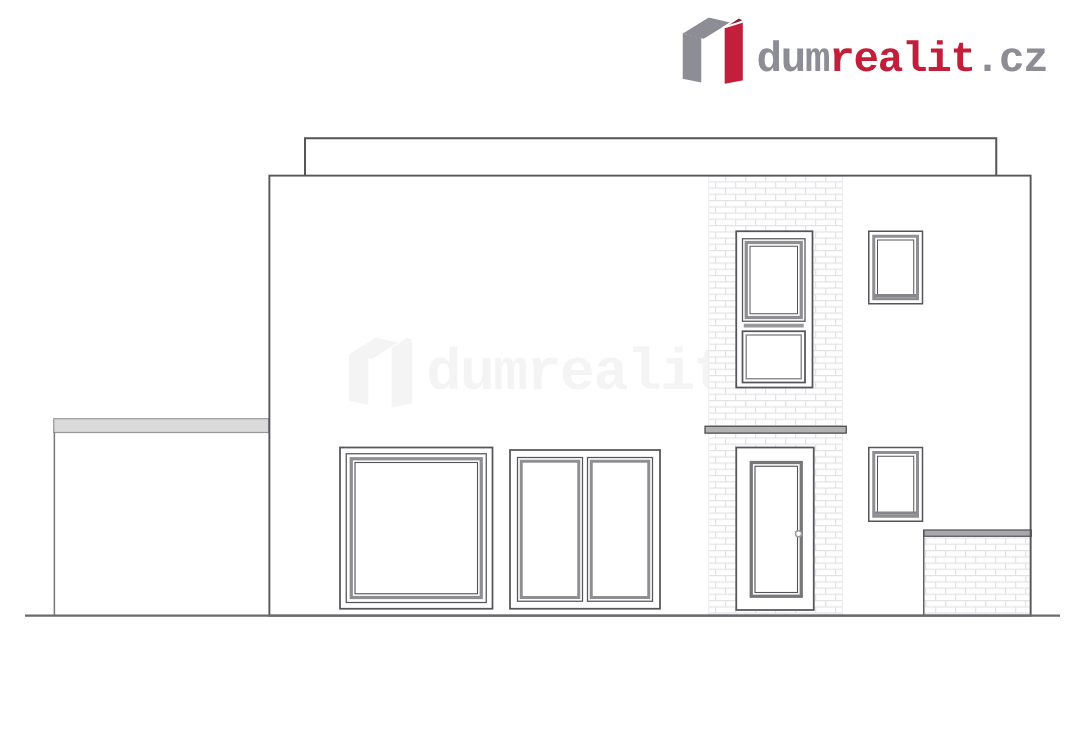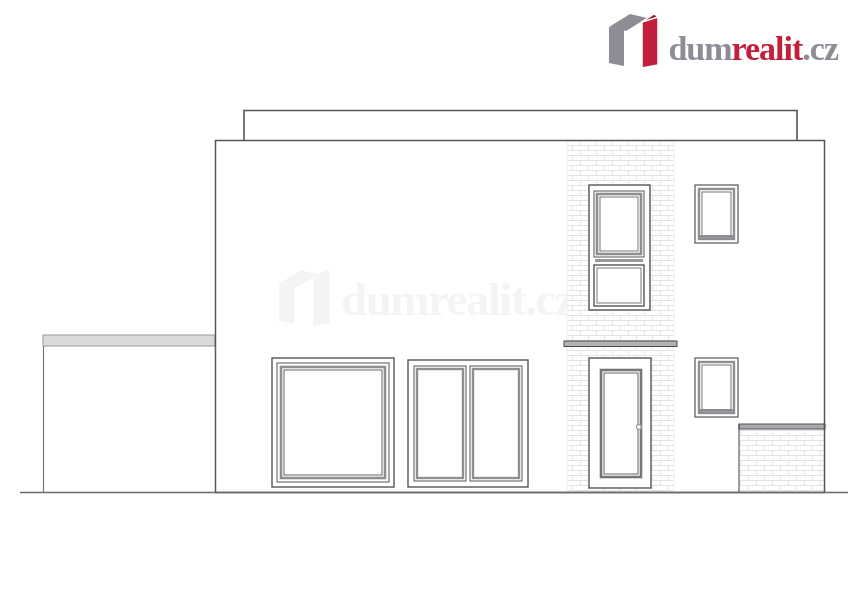--- a/index.html
+++ b/index.html
@@ -1,18 +1,18 @@
 <!DOCTYPE html>
 <html><head>
 <meta charset="utf-8">
 <style>
   html,body{margin:0;padding:0;background:#fff;}
   .canvas{
     position:relative;width:861px;height:600px;background:#ffffff;overflow:hidden;
-    font-family:Liberation Serif, serif;
+    font-family:Liberation Mono, monospace;
   }
   
   .logo{position:absolute;top:14px;right:23px;display:flex;align-items:flex-end;gap:9px;}
   .logo-icon{width:50px;height:55px;display:block;}
   .logo-text{font-size:34px;font-weight:bold;letter-spacing:-1px;line-height:1;padding-bottom:3px;white-space:nowrap;}
   
   .watermark{position:absolute;left:279px;top:270px;display:flex;align-items:flex-end;gap:10px;pointer-events:none;}
   .wm-icon{width:52px;height:57px;display:block;}
   .wm-icon polygon{fill:#45464e;}
   .wm-text{font-size:47px;font-weight:bold;letter-spacing:-1.5px;line-height:1;padding-bottom:4px;color:#45464e;white-space:nowrap;}

